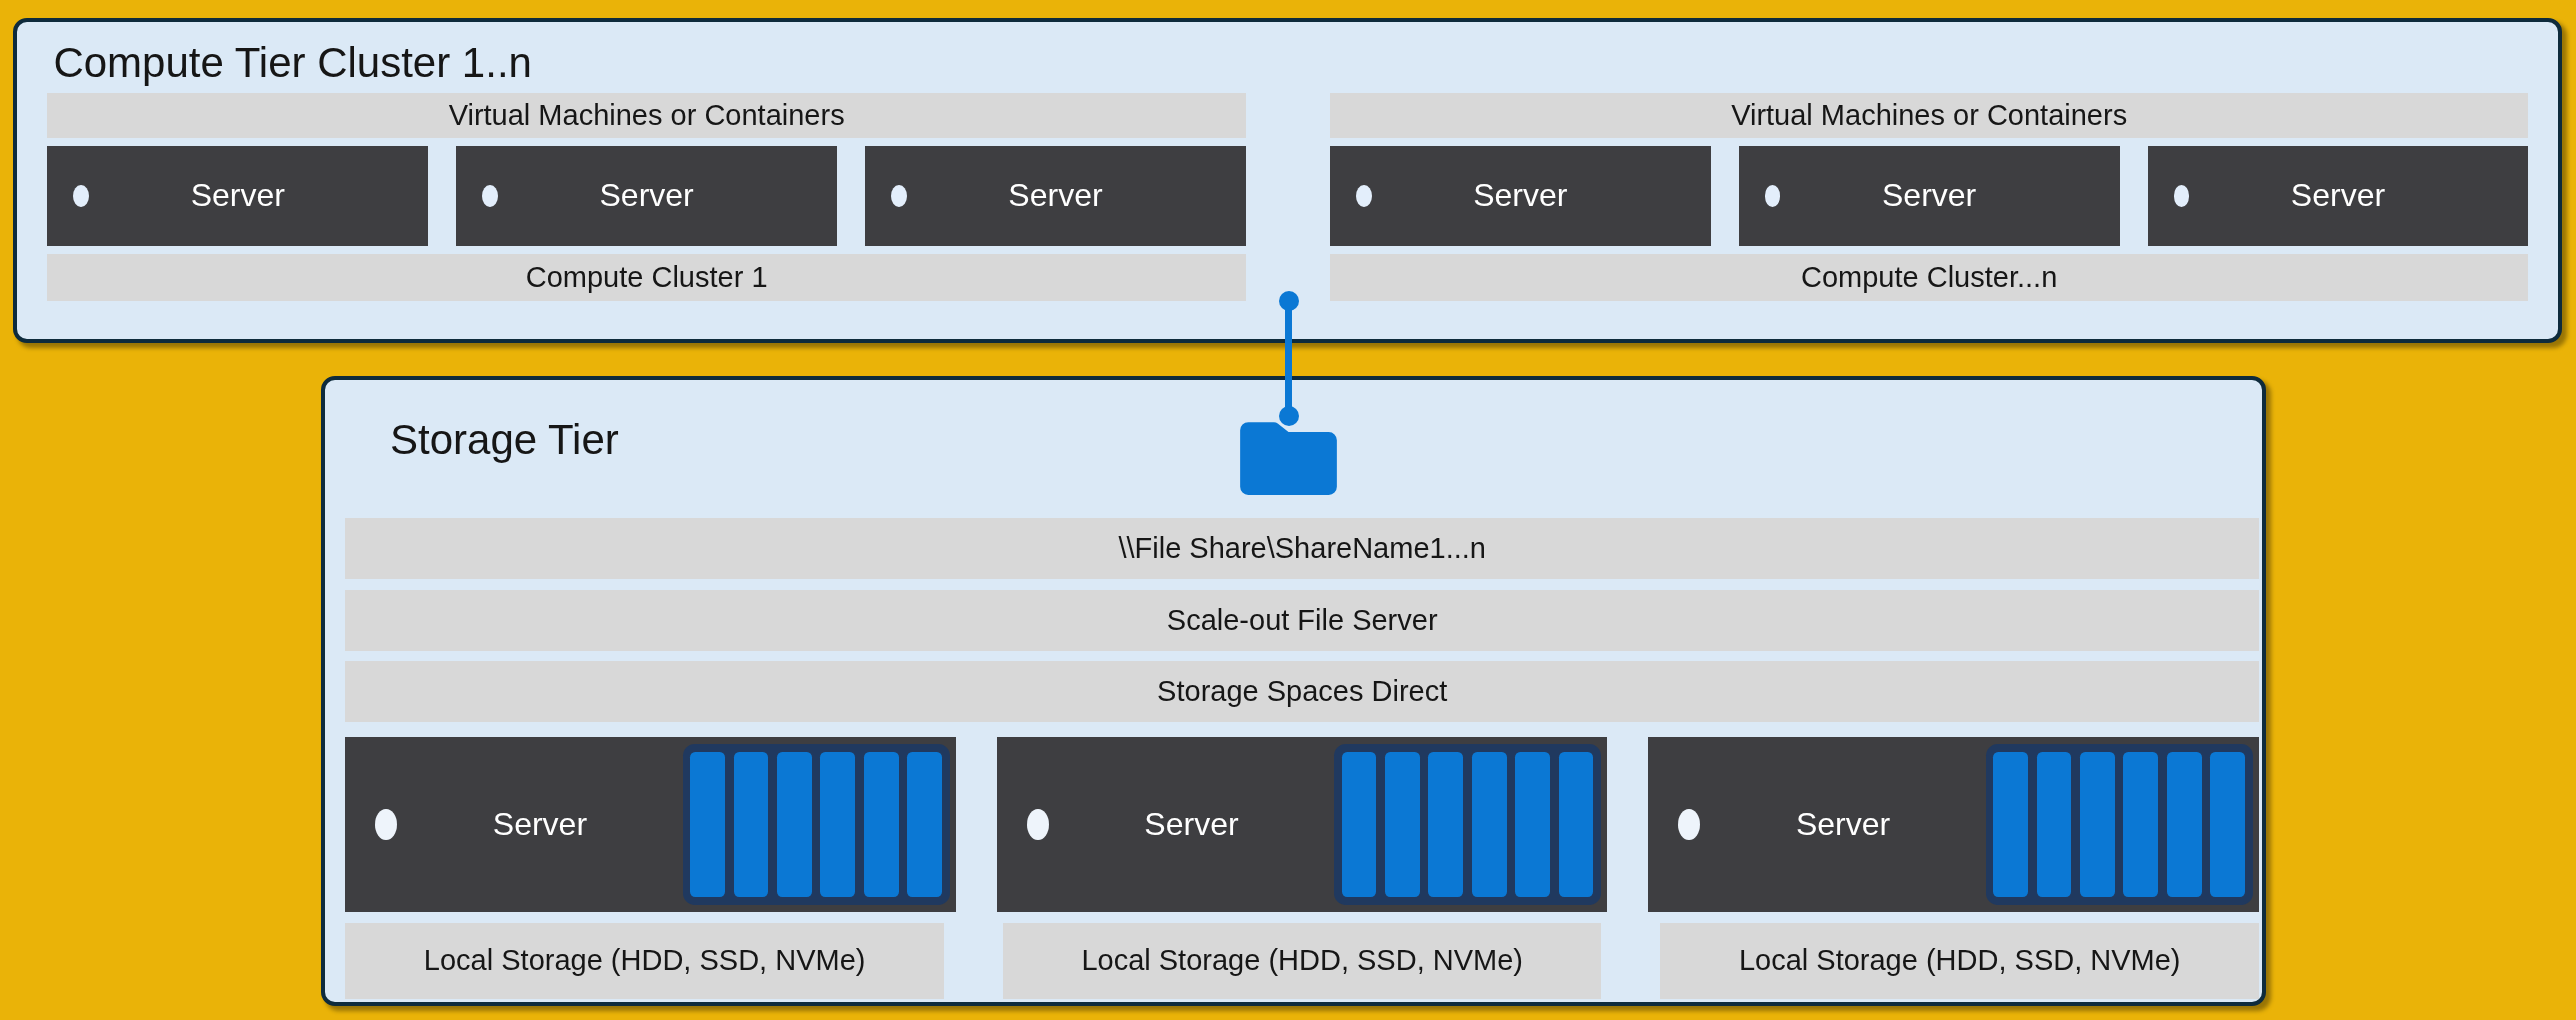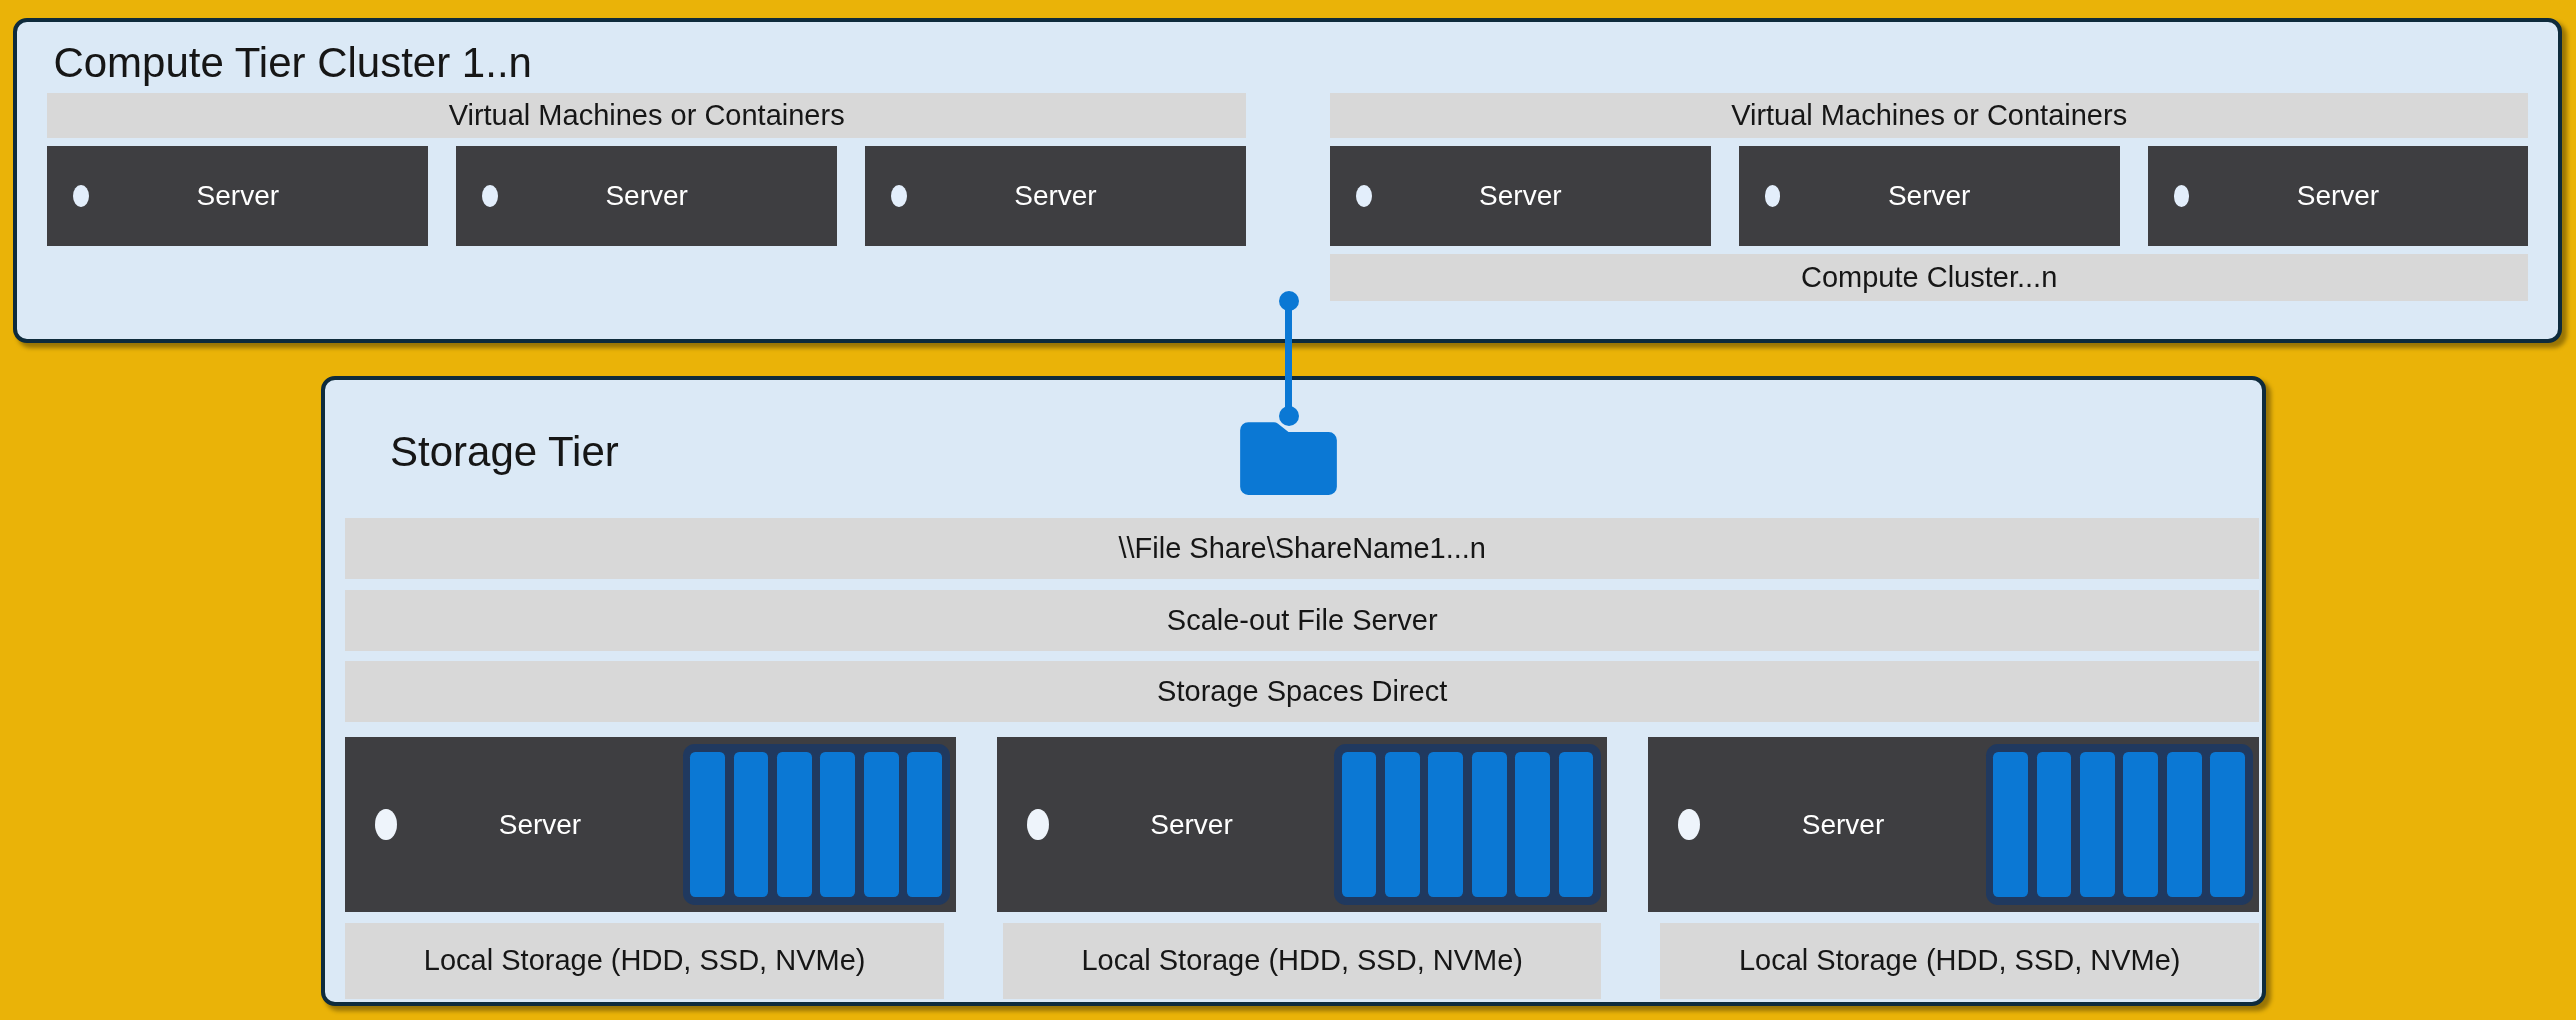--- a/index.html
+++ b/index.html
@@ -28,30 +28,30 @@
   .cluster{flex:1;display:flex;flex-direction:column}
   .bar{background:var(--bar-gray);display:flex;align-items:center;justify-content:center;
        font-size:29px;color:var(--text-dark);white-space:nowrap}
   .vm-bar{height:45px;margin-bottom:8.2px}
   .cluster-bar{height:47px}
   .server-row{display:flex;gap:28px;height:100px;margin-bottom:8.2px}
   .server-box{flex:1;background:var(--server-dark);position:relative;
               display:flex;align-items:center;justify-content:center}
   .led{position:absolute;left:26px;top:50%;transform:translateY(-50%);
        width:15.7px;height:22px;border-radius:50%;background:var(--led-light)}
-  .server-label{color:var(--text-light);font-size:28px}
+  .server-label{color:var(--text-light);font-size:32px}
 
   .connector{position:absolute;left:0;top:0;z-index:6}
   .conn-line{position:absolute;left:1285px;top:301px;width:7px;height:115px;background:var(--accent-blue)}
   .conn-dot{position:absolute;width:20px;height:20px;border-radius:50%;background:var(--accent-blue)}
   .conn-dot.top{left:1279px;top:291px}
   .conn-dot.bottom{left:1279px;top:406px}
 
   .storage{left:321px;top:376px;width:1945px;height:630px}
-  .storage .tier-title{left:65px;top:48px}
+  .storage .tier-title{left:65px;top:36px}
   .folder-wrap{position:absolute;left:915px;top:41px;width:97px;height:74px}
   .storage-stack{position:absolute;left:20.4px;right:3px;top:138px;display:flex;flex-direction:column}
   .layer-bar{height:61px;margin-bottom:10.5px}
   .layer-bar.last{margin-bottom:15px}
   .sserver-row{display:flex;gap:41px;height:175px;margin-bottom:10.5px}
   .sserver{flex:1;background:var(--server-dark);display:flex;align-items:center;position:relative;
            padding-left:30px}
   .sled{width:22px;height:31.5px;border-radius:50%;background:#eef4fb;flex:none}
   .sserver-label-zone{flex:1;display:flex;align-items:center;justify-content:center}
   .disk-array{width:46%;height:161px;flex:none;margin-right:6.4px;background:var(--disk-navy);
@@ -79,20 +79,21 @@
           </div>
           <div class="server-box">
             <span class="led"></span>
             <span class="server-label">Server</span>
           </div>
           <div class="server-box">
             <span class="led"></span>
             <span class="server-label">Server</span>
           </div>
         </div>
+        <div class="bar cluster-bar">Compute Cluster 1</div>
       </div>
 
       <div class="cluster">
         <div class="bar vm-bar">Virtual Machines or Containers</div>
         <div class="server-row">
           <div class="server-box">
             <span class="led"></span>
             <span class="server-label">Server</span>
           </div>
           <div class="server-box">

